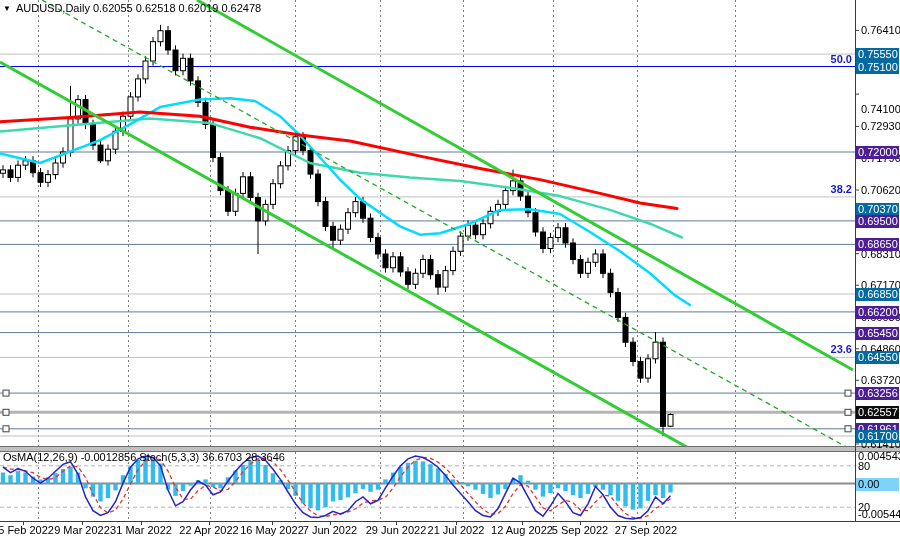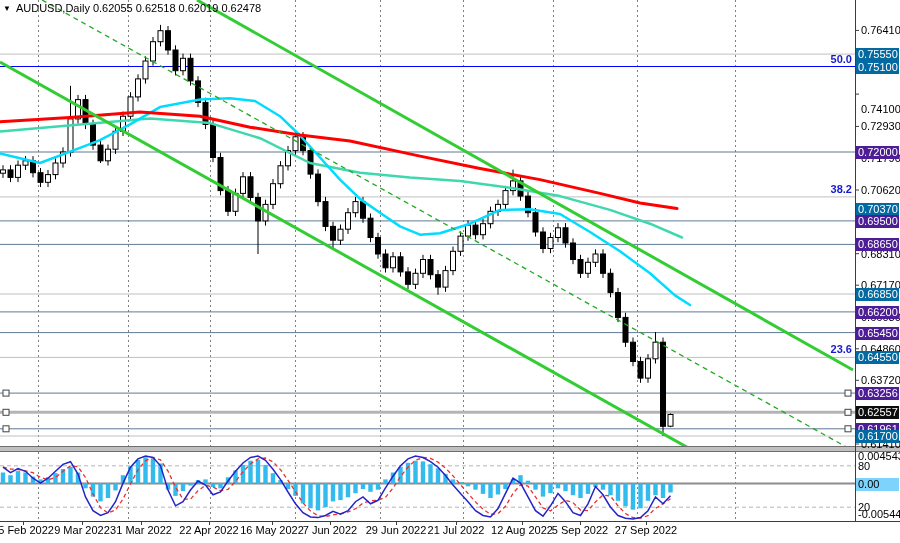--- a/index.html
+++ b/index.html
@@ -397,20 +397,21 @@
           <line x1="456.5" y1="521" x2="456.5" y2="525"></line>
           <line x1="522.5" y1="521" x2="522.5" y2="525"></line>
           <line x1="580.5" y1="521" x2="580.5" y2="525"></line>
           <line x1="646.5" y1="521" x2="646.5" y2="525"></line>
         </g>
       </svg></div>
   <div id="title-bar">
     <span class="tri">▼</span>
     <span class="ttl">AUDUSD,Daily 0.62055 0.62518 0.62019 0.62478</span>
   </div>
+  <div id="ind-label">OsMA(12,26,9) -0.0012856 Stoch(5,3,3) 36.6703 28.3646</div>
 <div class="ptick" style="top: 24.4px;">0.76410</div>
     <div class="ptick" style="top: 103px;">0.74100</div>
     <div class="ptick" style="top: 120.4px;">0.72930</div>
     <div class="ptick" style="top: 151.8px;">0.71790</div>
     <div class="ptick" style="top: 184px;">0.70620</div>
     <div class="ptick" style="top: 247.7px;">0.68310</div>
     <div class="ptick" style="top: 279.2px;">0.67170</div>
     <div class="ptick" style="top: 310.6px;">0.66030</div>
     <div class="ptick" style="top: 342.8px;">0.64860</div>
     <div class="ptick" style="top: 374.3px;">0.63720</div>

